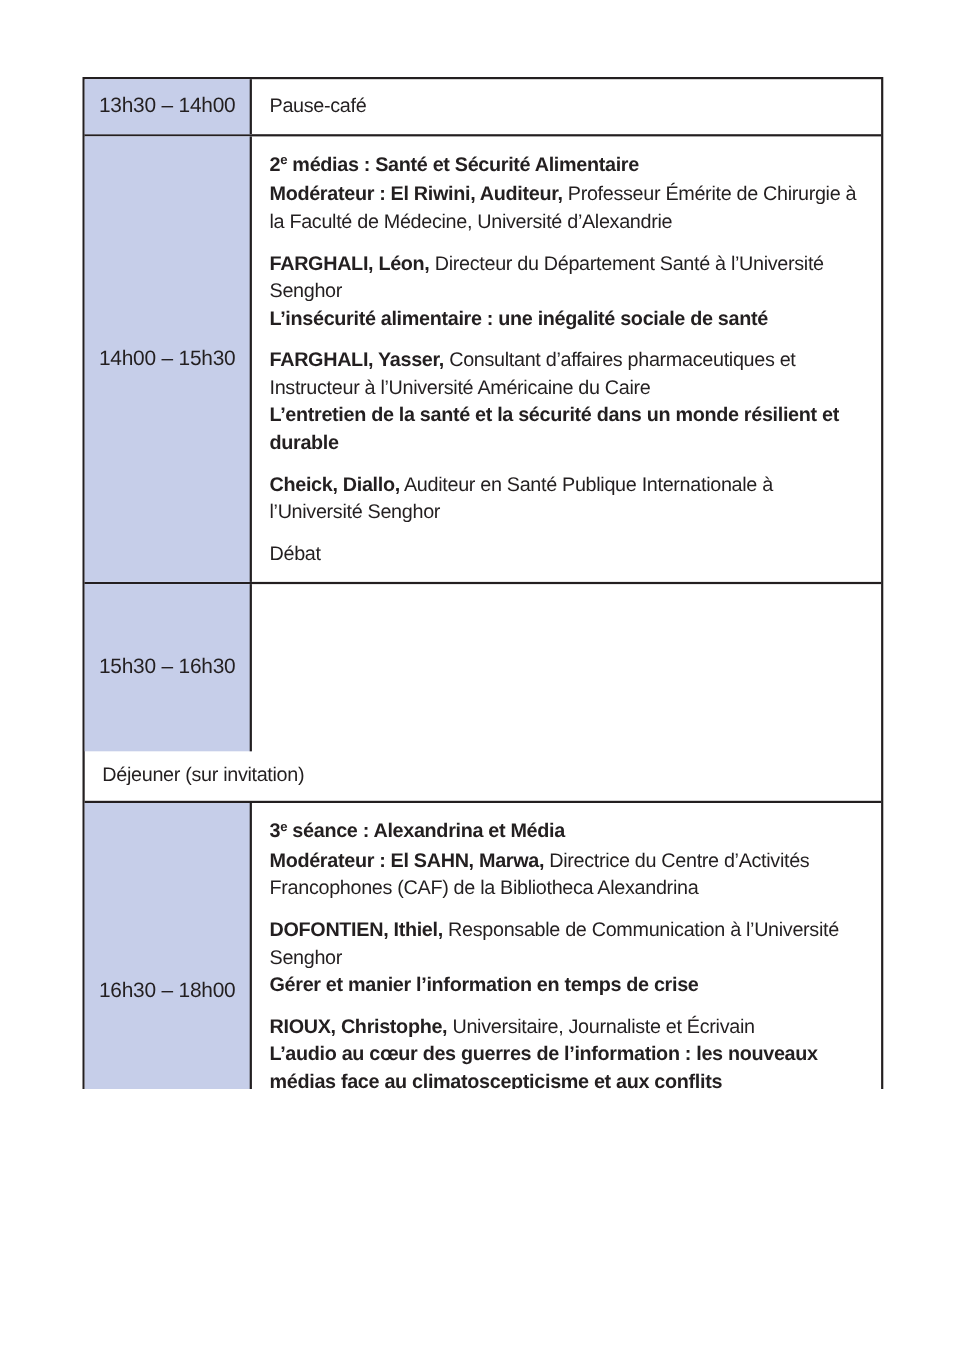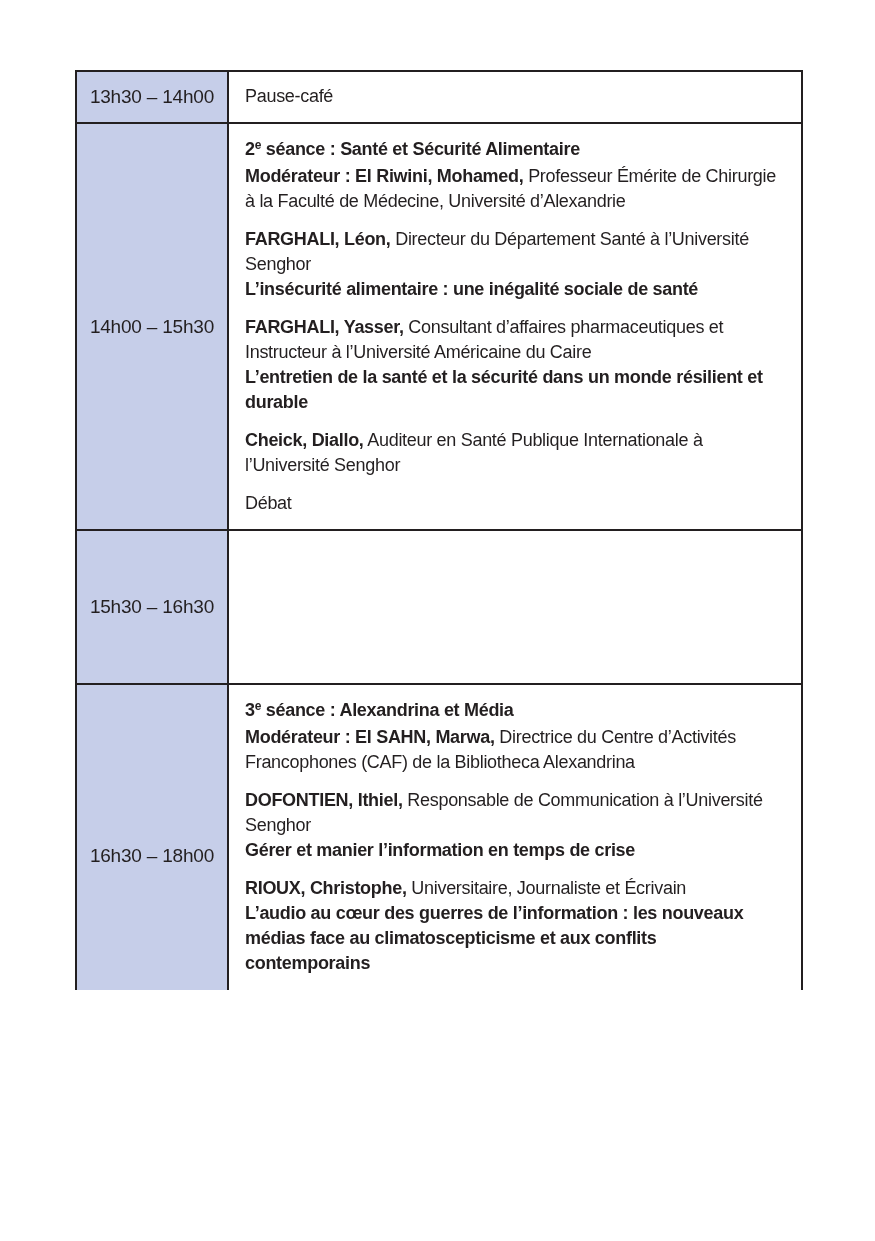--- a/index.html
+++ b/index.html
@@ -76,29 +76,32 @@
   <div class="program-table">
       <div class="row simple-row row-pause">
         <div class="time-cell">13h30 – 14h00</div>
         <div class="content-cell">
           <p><span>Pause-café</span></p>
         </div>
       </div>
       <div class="row">
         <div class="time-cell">14h00 – 15h30</div>
         <div class="content-cell">
-          <p><span class="b">2</span><span class="sup">e</span><span class="b"> séance : Santé et Sécurité Alimentaire</span><br><span class="b">Modérateur : El Riwini, Mohamed,</span><span> Professeur Émérite de Chirurgie à la Faculté de Médecine, Université d’Alexandrie</span></p>
+          <p><span class="b">2</span><span class="sup">e</span><span class="b"> médias : Santé et Sécurité Alimentaire</span><br><span class="b">Modérateur : El Riwini, Auditeur,</span><span> Professeur Émérite de Chirurgie à la Faculté de Médecine, Université d’Alexandrie</span></p>
           <p><span class="b">FARGHALI, Léon,</span><span> Directeur du Département Santé à l’Université Senghor</span><br><span class="b">L’insécurité alimentaire : une inégalité sociale de santé</span></p>
           <p><span class="b">FARGHALI, Yasser,</span><span> Consultant d’affaires pharmaceutiques et Instructeur à l’Université Américaine du Caire</span><br><span class="b">L’entretien de la santé et la sécurité dans un monde résilient et durable</span></p>
           <p><span class="b">Cheick, Diallo,</span><span> Auditeur en Santé Publique Internationale à l’Université Senghor</span><br></p>
           <p><span>Débat</span></p>
         </div>
       </div>
       <div class="row simple-row row-lunch">
         <div class="time-cell">15h30 – 16h30</div>
+        <div class="content-cell">
+          <p><span>Déjeuner (sur invitation)</span></p>
+        </div>
       </div>
       <div class="row">
         <div class="time-cell">16h30 – 18h00</div>
         <div class="content-cell">
           <p><span class="b">3</span><span class="sup">e</span><span class="b"> séance : Alexandrina et Média</span><br><span class="b">Modérateur : El SAHN, Marwa,</span><span> Directrice du Centre d’Activités Francophones (CAF) de la Bibliotheca Alexandrina</span></p>
           <p><span class="b">DOFONTIEN, Ithiel,</span><span> Responsable de Communication à l’Université Senghor</span><br><span class="b">Gérer et manier l’information en temps de crise</span></p>
           <p><span class="b">RIOUX, Christophe,</span><span> Universitaire, Journaliste et Écrivain</span><br><span class="b">L’audio au cœur des guerres de l’information : les nouveaux médias face au climatoscepticisme et aux conflits contemporains</span></p>
           <p><span>Débat</span></p>
         </div>
       </div>

